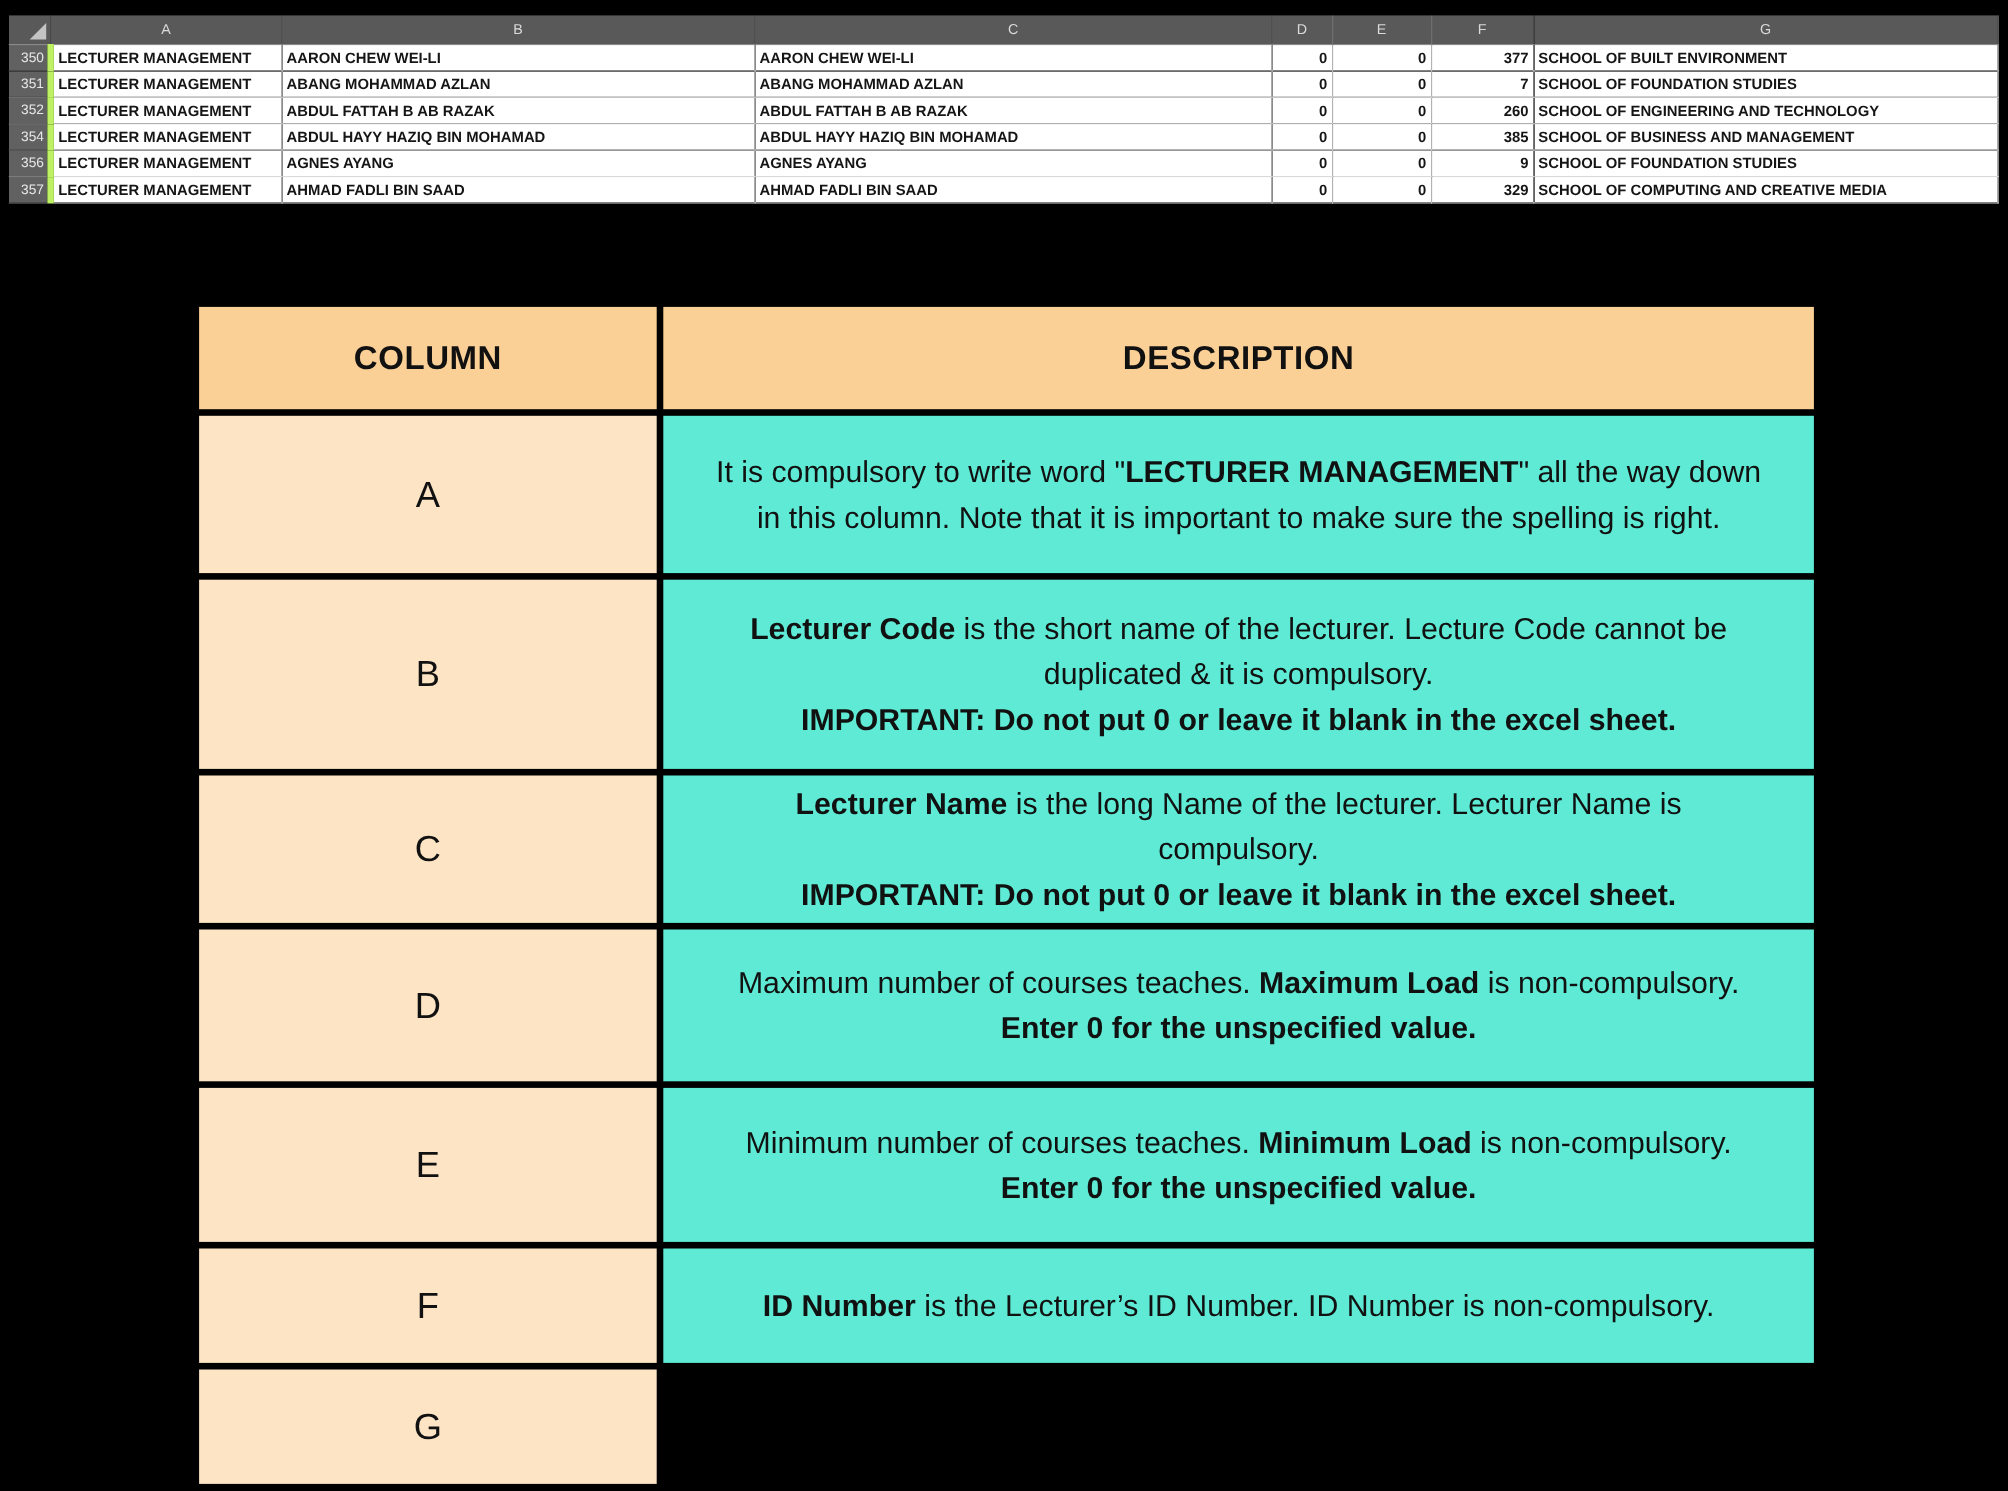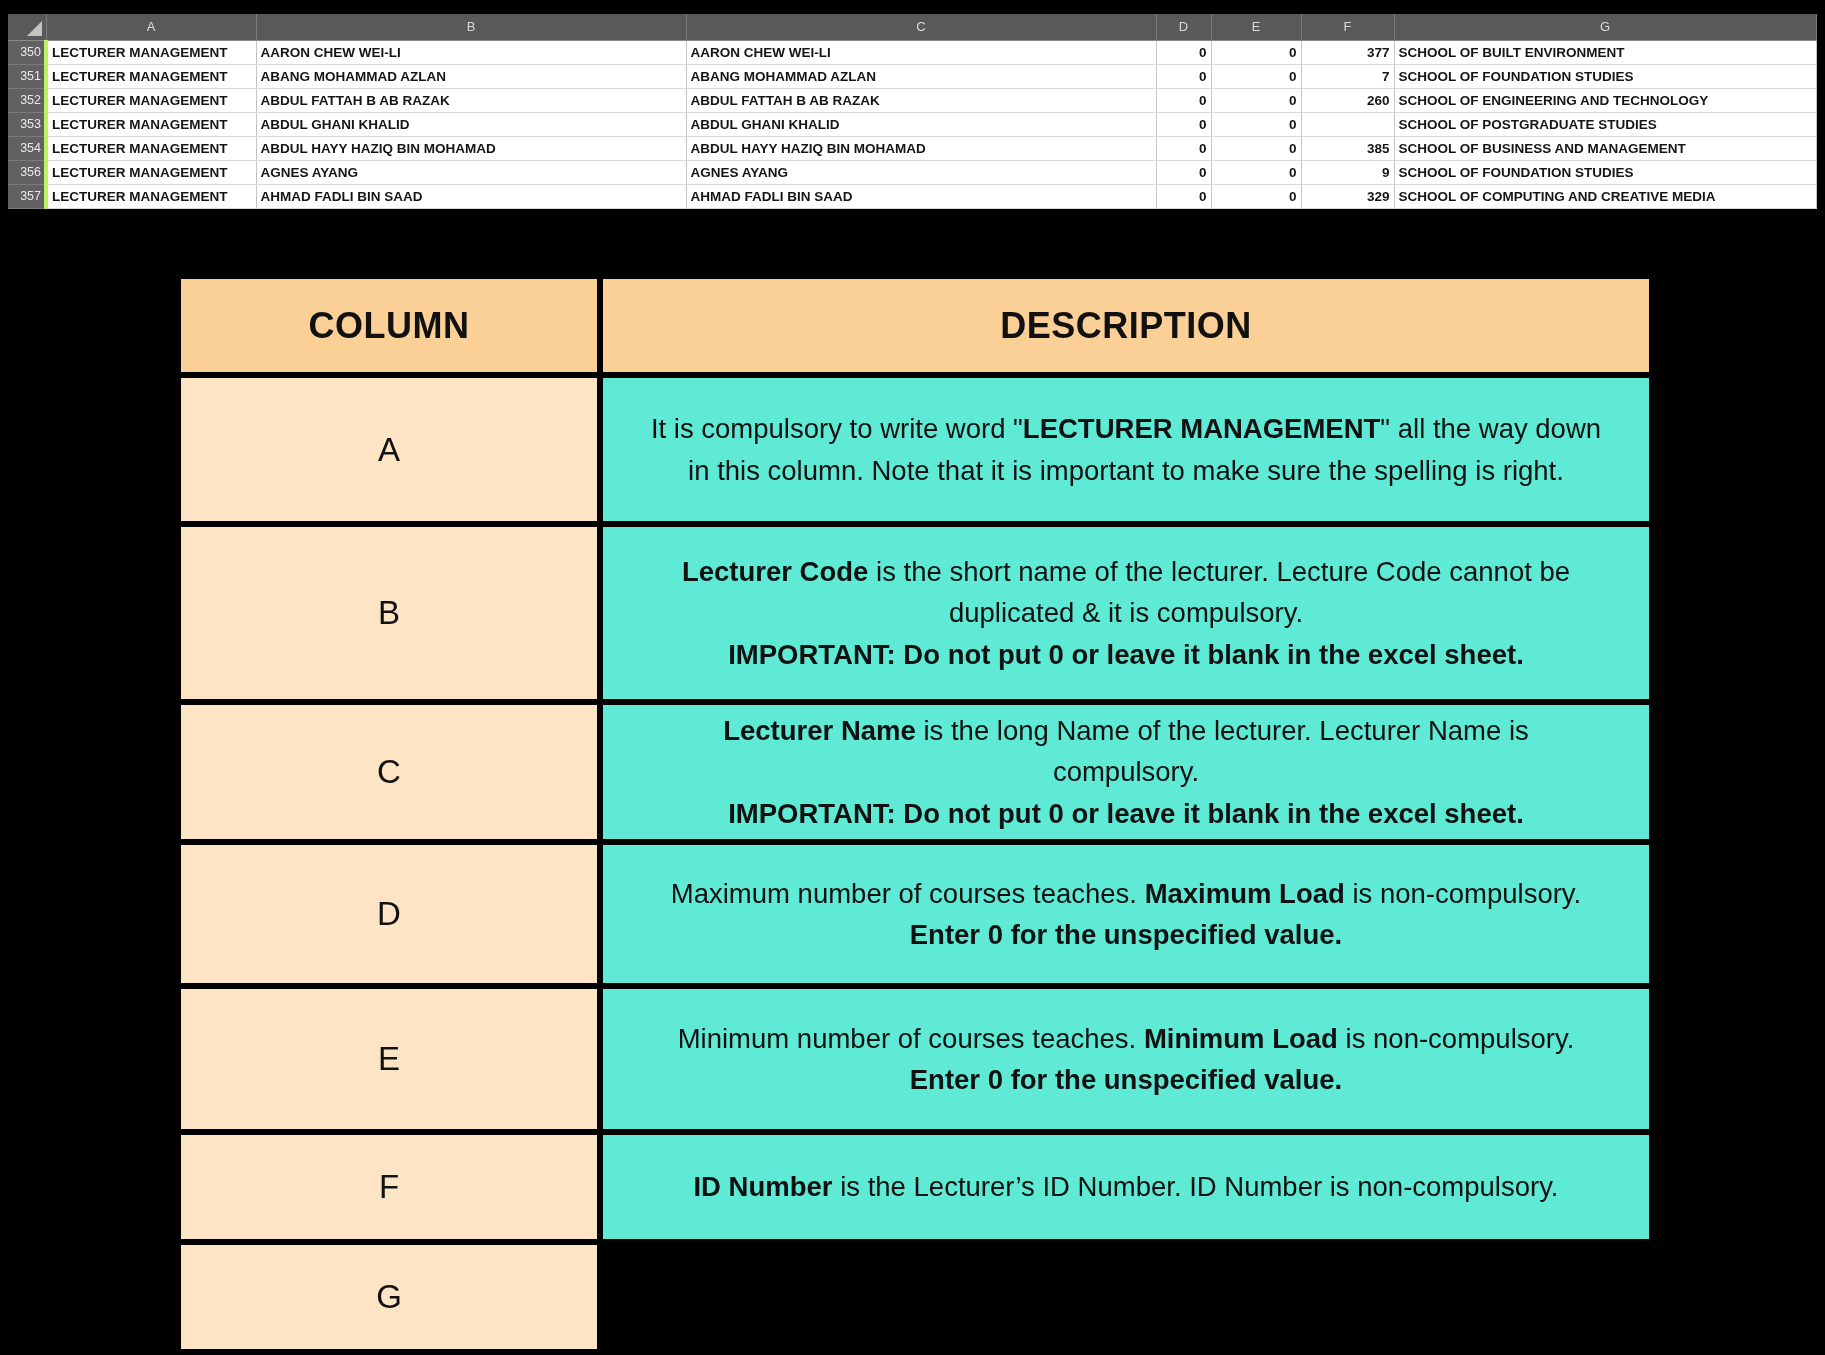--- a/index.html
+++ b/index.html
@@ -19,39 +19,39 @@
   .tri{
     position:absolute;right:4px;bottom:4px;width:0;height:0;display:block;
     border-left:15px solid transparent;border-bottom:15px solid #c3c3c3;
   }
   th.colhdr{
     height:26px;background:#595959;color:#d9d9d9;font-size:13px;font-weight:400;
     text-align:center;border-right:1px solid #7b7b7b;border-bottom:1px solid #8a8a8a;
   }
   td.rowhdr{
     background:#616161;color:#e8e8e8;font-size:12.5px;text-align:right;
-    padding:0 3px 0 0;border-bottom:1px solid #7b7b7b;border-right:4px solid #bef264;
+    padding:0 3px 0 0;border-bottom:1px solid #7b7b7b;border-right:6px solid #bef264;
   }
   tr.sheet-row{height:24px;}
   td.cell{
     background:#fff;color:#151515;font-size:13.5px;font-weight:700;
     padding:0 4px;border-right:1px solid #c6c6c6;border-bottom:1px solid #d9d9d9;
   }
   td.cell.num{text-align:right;}
 
   
   .guide{
     position:absolute;left:175px;top:273px;width:1480px;box-sizing:border-box;
     background:#000;padding:6px;display:grid;
     grid-template-columns:416px 1fr;
     grid-template-rows:93px 143px 172px 134px 138px 140px 104px 104px;
     gap:6px;
   }
   .g-cell{display:flex;align-items:center;justify-content:center;text-align:center;color:#111;}
-  .g-head{background:#FBD096;font-size:36px;font-weight:700;letter-spacing:.5px;}
+  .g-head{background:#FBD096;font-size:30px;font-weight:700;letter-spacing:.5px;}
   .g-letter{background:#FCE4C4;font-size:33px;font-weight:400;}
   .g-desc{
     background:#5eead4;font-size:27.5px;line-height:1.5;
     padding:0 46px;white-space:pre-line;
   }
   .g-desc b{font-weight:700;}
 </style>
 </head>
 <body>
 
@@ -104,30 +104,20 @@
       <td class="rowhdr">352</td>
       <td class="cell">LECTURER MANAGEMENT</td>
       <td class="cell">ABDUL FATTAH B AB RAZAK</td>
       <td class="cell">ABDUL FATTAH B AB RAZAK</td>
       <td class="cell num">0</td>
       <td class="cell num">0</td>
       <td class="cell num">260</td>
       <td class="cell">SCHOOL OF ENGINEERING AND TECHNOLOGY</td>
     </tr>
     <tr class="sheet-row">
-      <td class="rowhdr">353</td>
-      <td class="cell">LECTURER MANAGEMENT</td>
-      <td class="cell">ABDUL GHANI KHALID</td>
-      <td class="cell">ABDUL GHANI KHALID</td>
-      <td class="cell num">0</td>
-      <td class="cell num">0</td>
-      <td class="cell num"></td>
-      <td class="cell">SCHOOL OF POSTGRADUATE STUDIES</td>
-    </tr>
-    <tr class="sheet-row">
       <td class="rowhdr">354</td>
       <td class="cell">LECTURER MANAGEMENT</td>
       <td class="cell">ABDUL HAYY HAZIQ BIN MOHAMAD</td>
       <td class="cell">ABDUL HAYY HAZIQ BIN MOHAMAD</td>
       <td class="cell num">0</td>
       <td class="cell num">0</td>
       <td class="cell num">385</td>
       <td class="cell">SCHOOL OF BUSINESS AND MANAGEMENT</td>
     </tr>
     <tr class="sheet-row">

